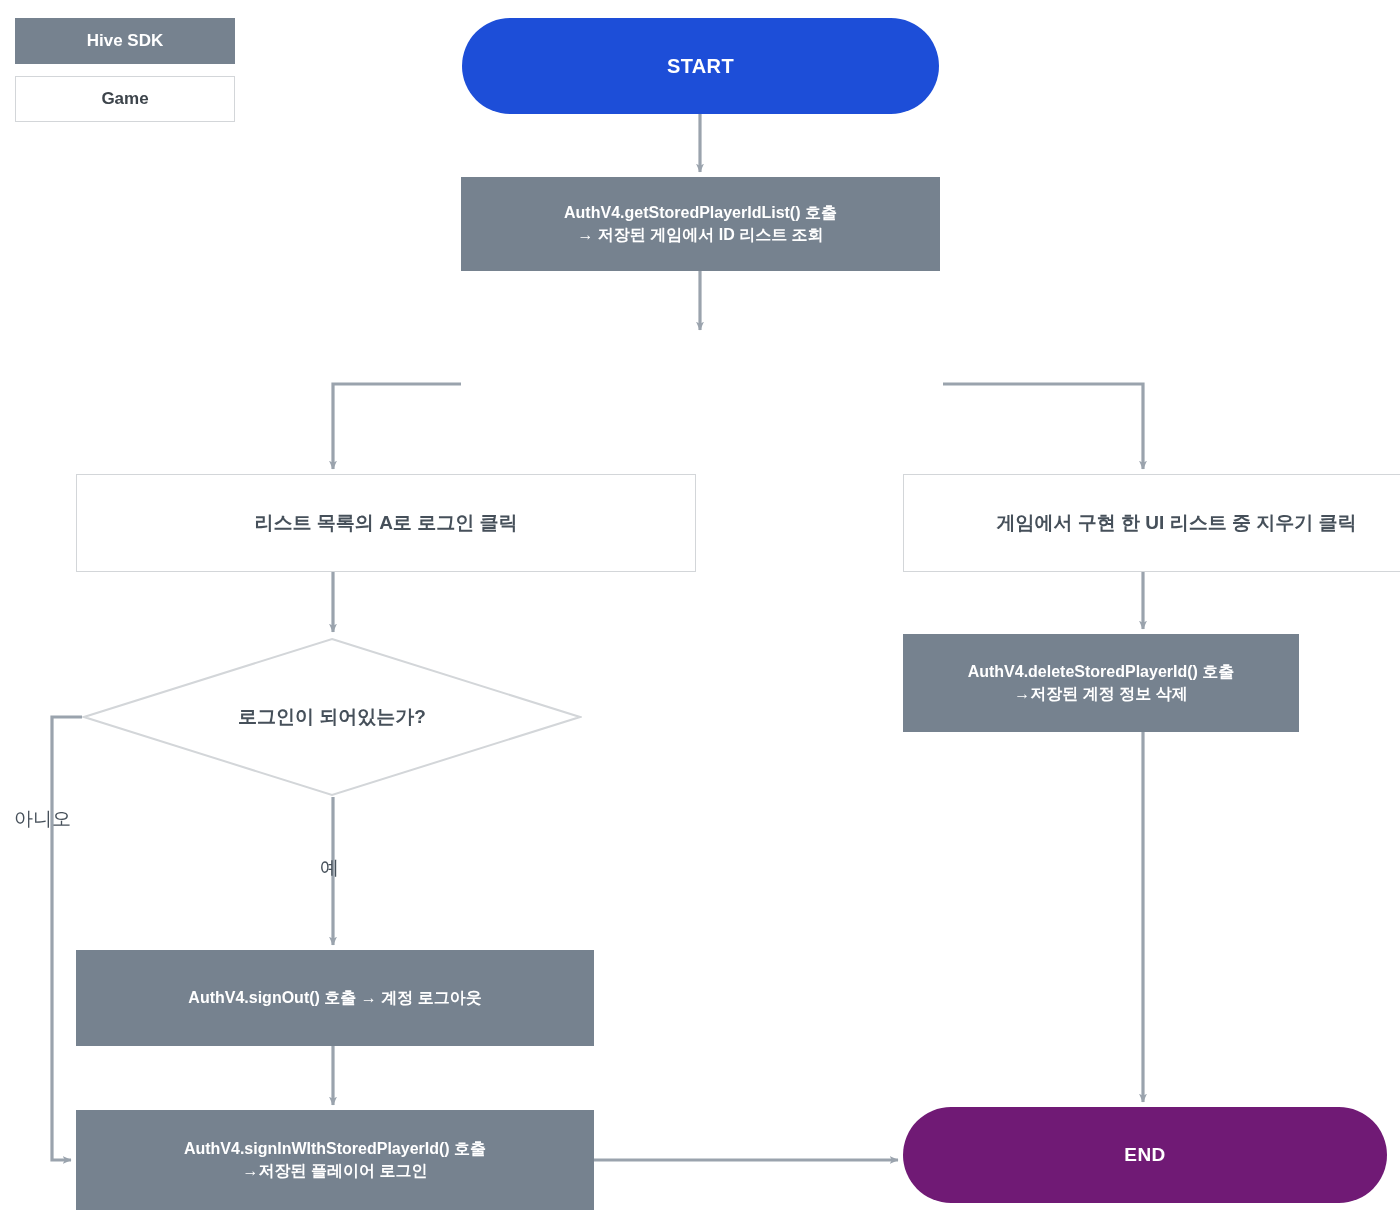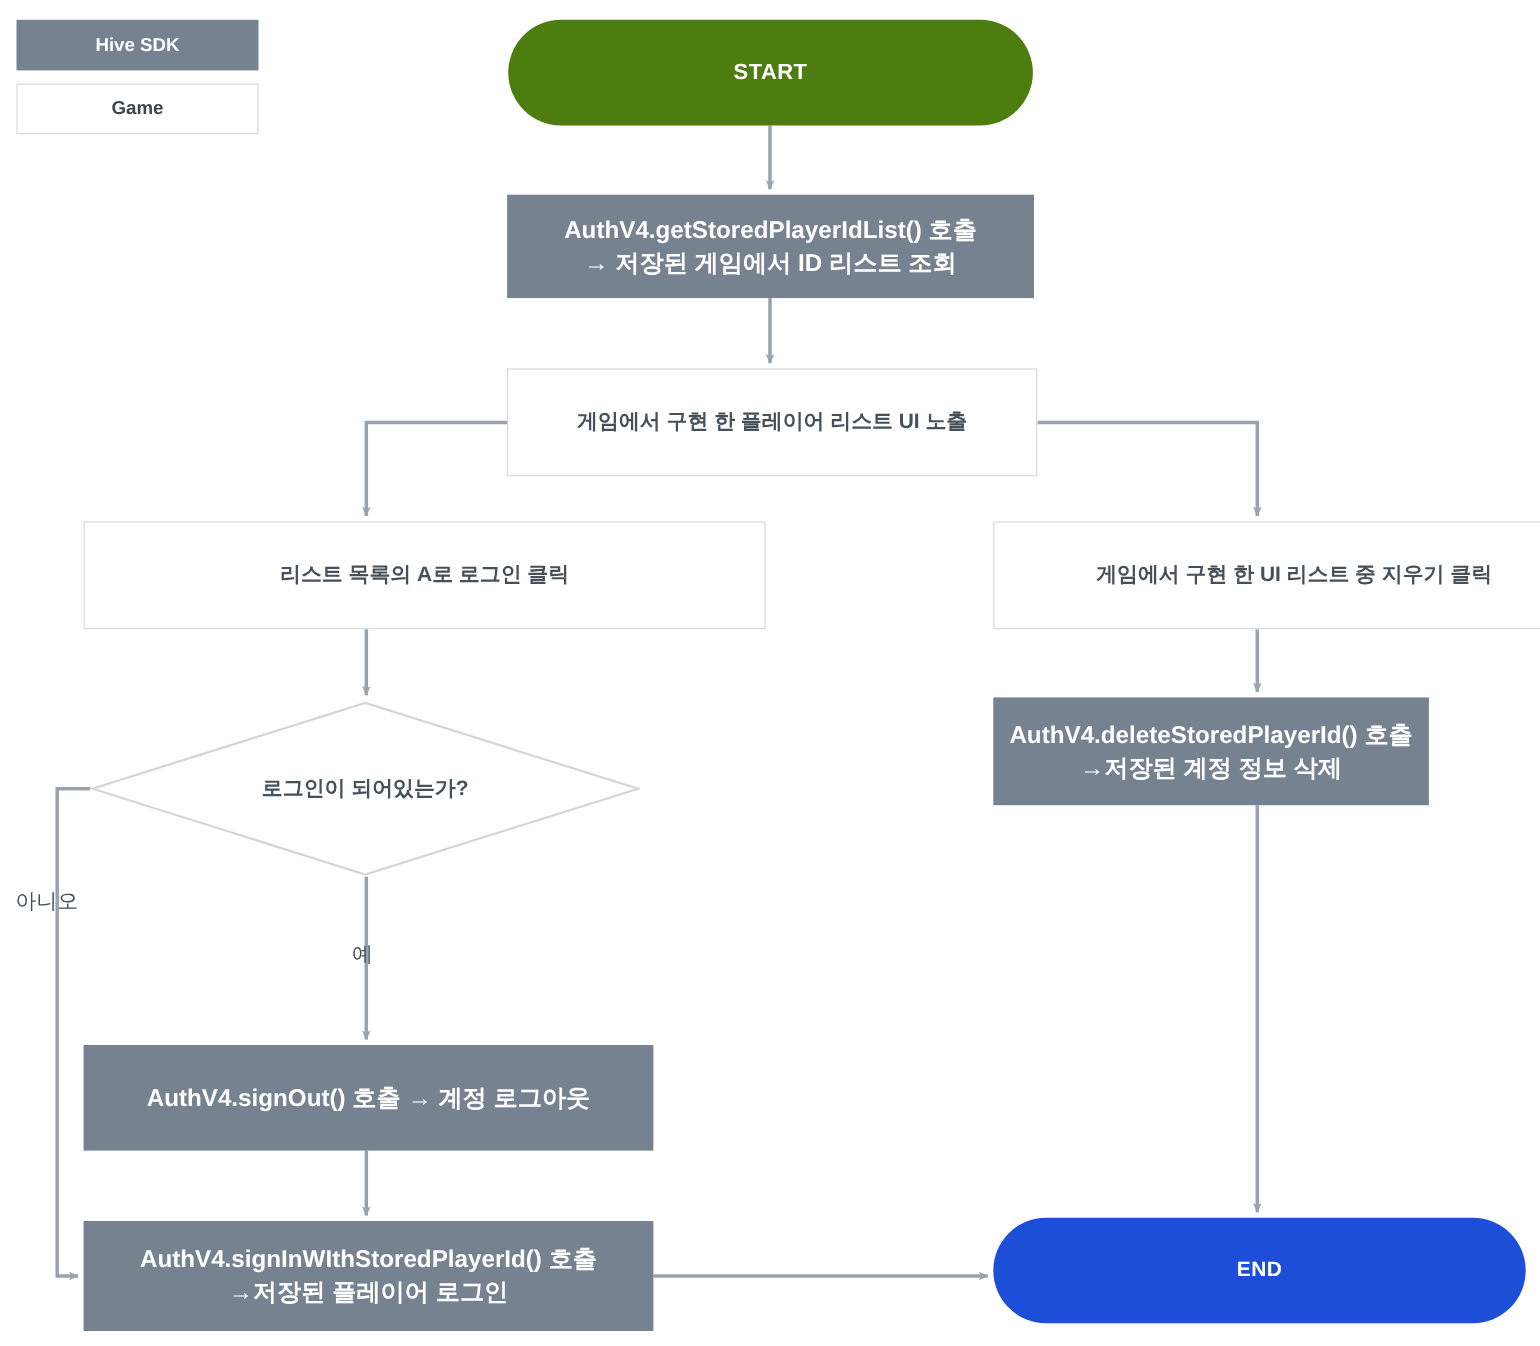--- a/index.html
+++ b/index.html
@@ -56,44 +56,44 @@
     color: #3d444b;
     font-size: 17px;
     font-weight: bold;
   }
   
   .terminator-start {
     left: 462px;
     top: 18px;
     width: 477px;
     height: 96px;
-    background: #4d7c0f;
+    background: #1d4ed8;
     border-radius: 48px;
     color: #ffffff;
     font-size: 20px;
     font-weight: bold;
     letter-spacing: .4px;
   }
   .terminator-end {
     left: 903px;
     top: 1107px;
     width: 484px;
     height: 96px;
-    background: #1d4ed8;
+    background: #701a75;
     border-radius: 48px;
     color: #ffffff;
     font-size: 19px;
     font-weight: bold;
     letter-spacing: .4px;
   }
   
   .proc-sdk {
     background: #76828f;
     color: #ffffff;
-    font-size: 22px;
+    font-size: 16px;
     font-weight: bold;
     padding: 0 14px;
   }
   .proc-getstored {
     left: 461px;
     top: 177px;
     width: 479px;
     height: 94px;
   }
   .proc-delete {
@@ -232,23 +232,20 @@
     <span>START</span>
   </div>
 
   <div class="node proc-sdk proc-getstored">
     <div>
       <div>AuthV4.getStoredPlayerIdList() 호출</div>
       <div>→ 저장된 게임에서 ID 리스트 조회</div>
     </div>
   </div>
 
-  <div class="node proc-game proc-listui">
-    <span>게임에서 구현 한 플레이어 리스트 UI 노출</span>
-  </div>
 
   <div class="node proc-game proc-clicklogin">
     <span>리스트 목록의 A로 로그인 클릭</span>
   </div>
 
   <div class="node proc-game proc-clickdelete">
     <span>게임에서 구현 한 UI 리스트 중 지우기 클릭</span>
   </div>
 
   <div class="decision-wrap">

